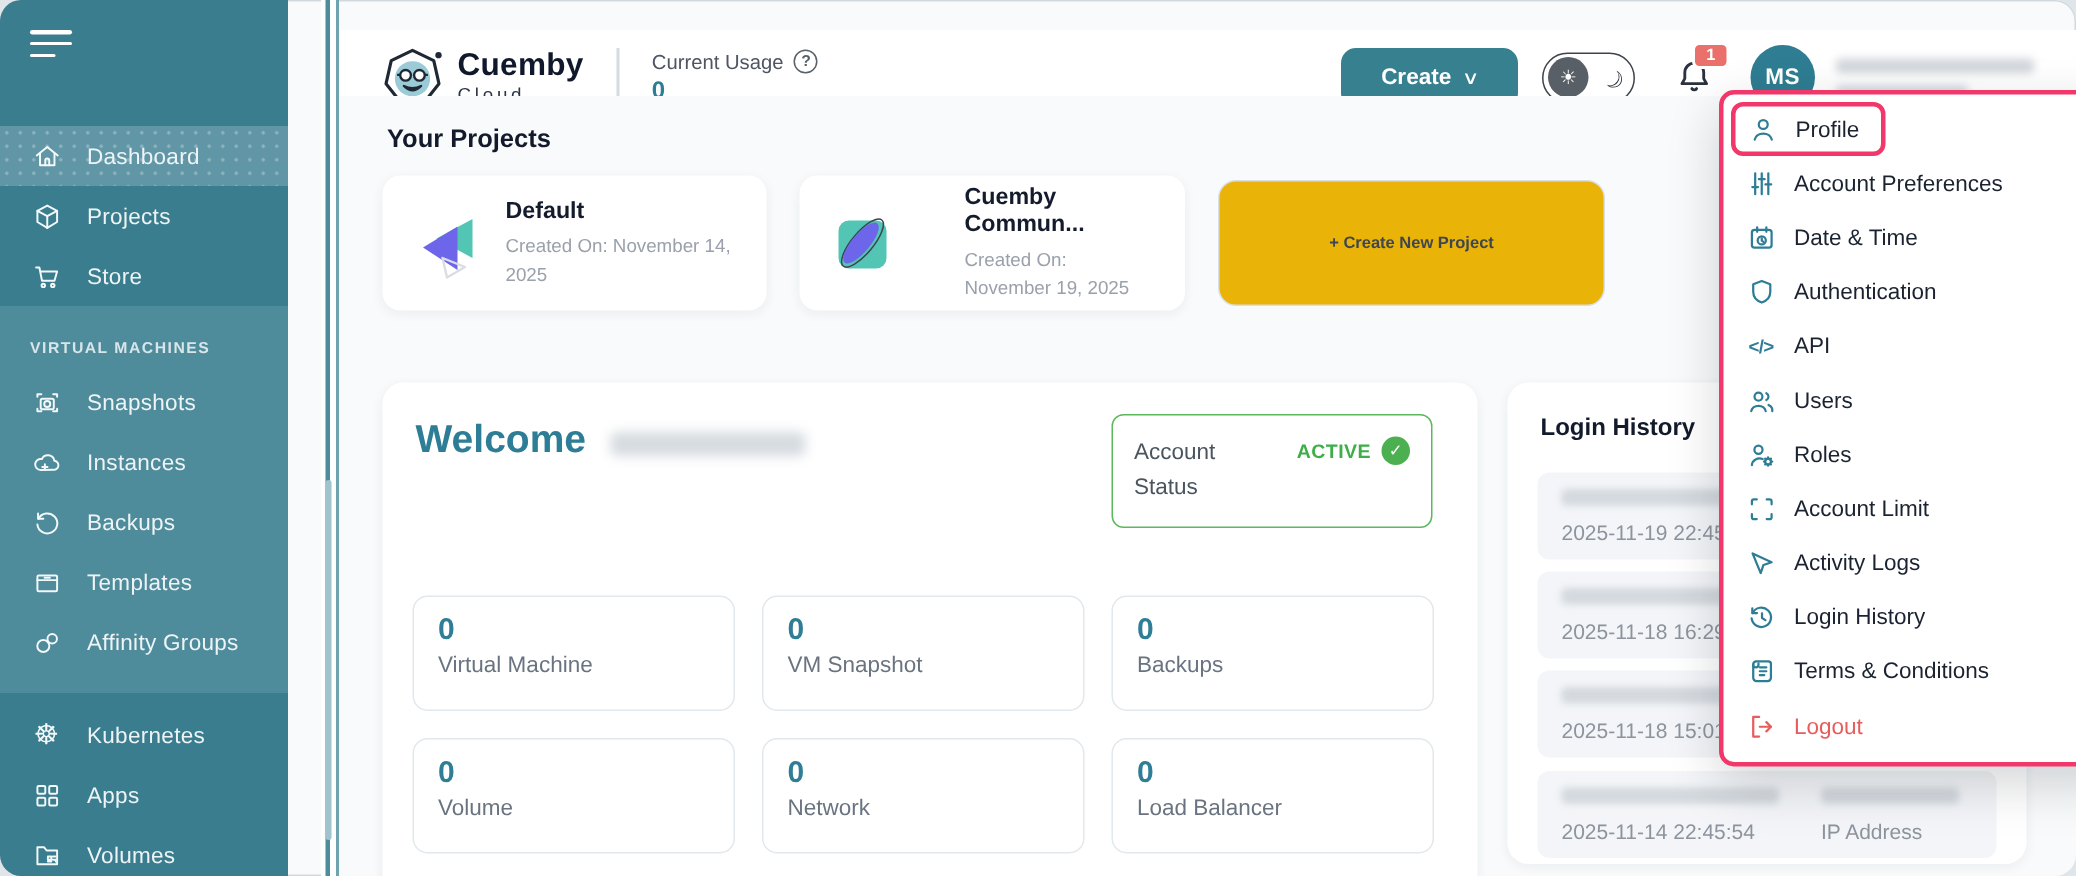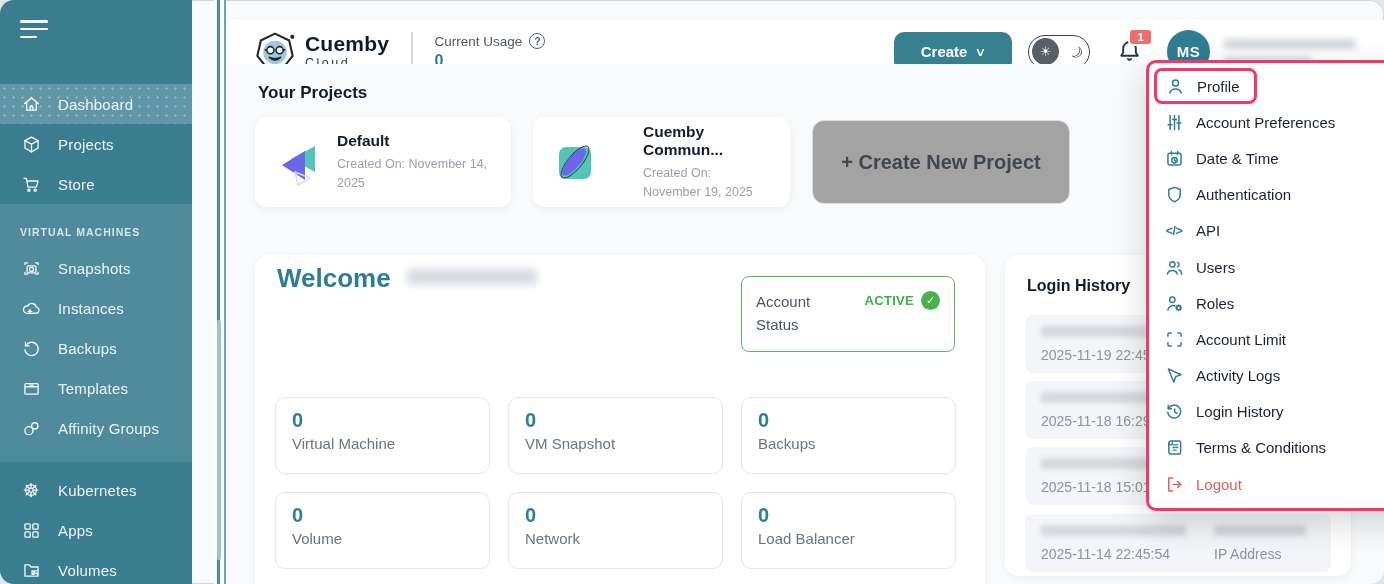--- a/index.html
+++ b/index.html
@@ -107,27 +107,27 @@
 
   .card { background:#fff; border-radius:12px; box-shadow:0 2px 8px rgba(30,45,60,.06); }
   .project-card { position:absolute; top:53px; height:90px; display:flex; align-items:center; padding:0 18px; gap:16px; cursor:pointer; }
   .project-card.p1 { left:29px; width:256px; }
   .project-card.p2 { left:307px; width:257px;gap:44px; }
   .project-icon { width:48px; height:48px; flex:0 0 48px; }
   .project-name { font-size:15.5px; font-weight:800; color:#141b2c; margin-bottom:5px; }
   .project-created { font-size:12.5px; color:#9aa1ab; line-height:1.45; max-width:160px; }
 
   .create-card {
-    position:absolute; left:586px; top:56px; width:258px; height:84px; background:#a3a3a3;
+    position:absolute; left:586px; top:56px; width:258px; height:84px; background:#eab308;
     border:1.6px solid #d9dee3; border-radius:12px; display:flex; align-items:center; justify-content:center;
-    font-size:20px; font-weight:700; color:#3f4650; cursor:pointer;
+    font-size:11px; font-weight:700; color:#3f4650; cursor:pointer;
   }
 
   .welcome-card { position:absolute; left:29px; top:191px; width:730px; height:400px; border-radius:14px; }
-  .welcome-line { position:absolute; left:22px; top:8px; display:flex; gap:16px; }
+  .welcome-line { position:absolute; left:22px; top:22px; display:flex; align-items:center; gap:16px; }
   .welcome-title { font-size:26px; font-weight:800; color:#2E7D97; }
   .welcome-blur { width:130px; height:16px; background:#c9cfd6; border-radius:4px; filter:blur(4px); opacity:.75; margin-top:6px; }
 
   .status-box {
     position:absolute; left:486px; top:21px; width:214px; height:76px;
     border:1.6px solid #5CB85C; border-radius:8px; background:#fff;
     padding:13px 14px; display:flex; justify-content:space-between;
   }
   .status-label { font-size:15px; color:#4a5560; width:72px; line-height:1.55; }
   .status-right { display:flex; align-items:flex-start; gap:7px; margin-top:3px; }

